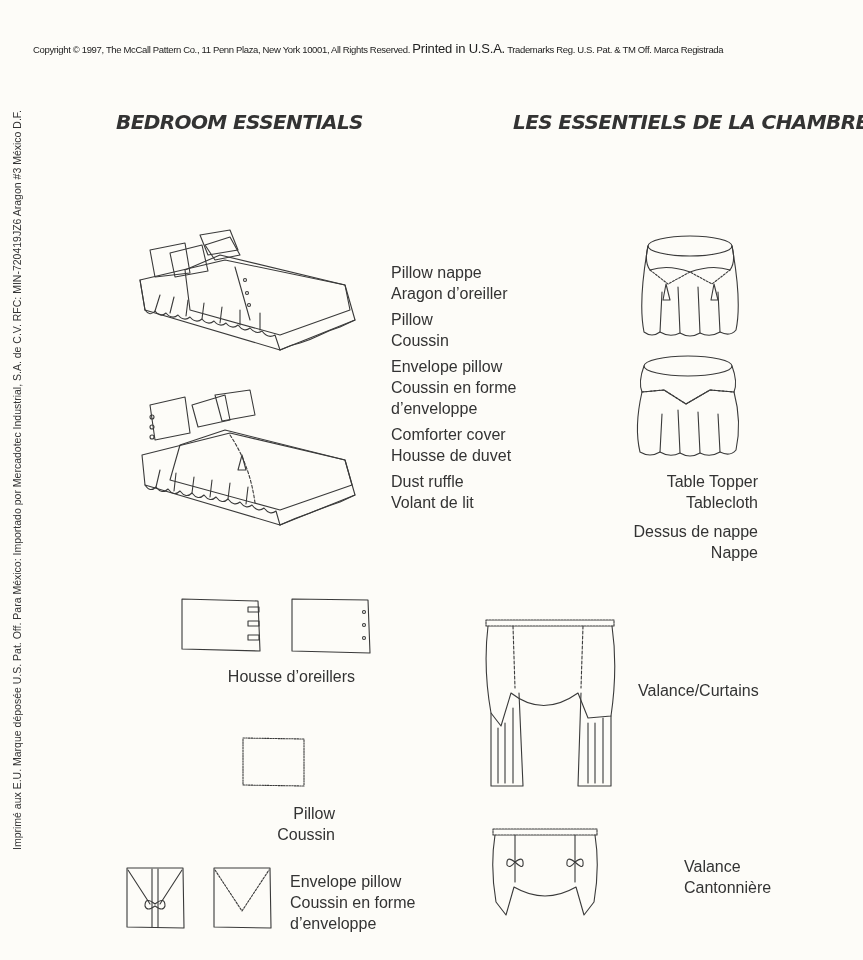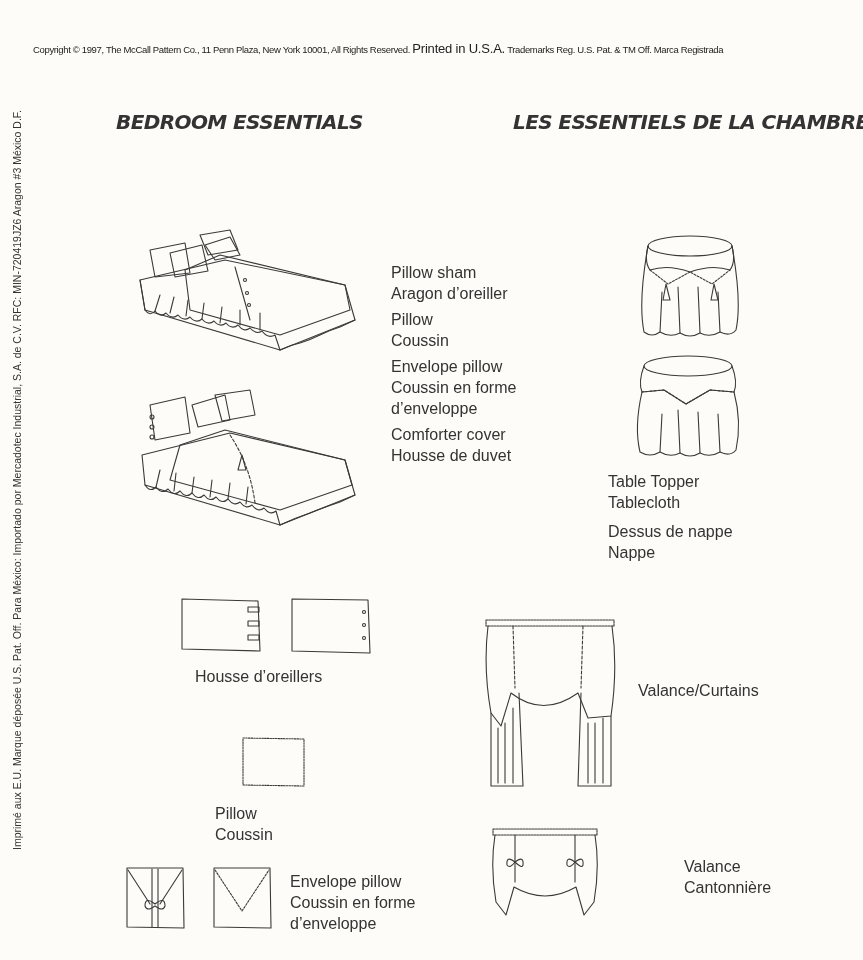--- a/index.html
+++ b/index.html
@@ -20,21 +20,21 @@
     }
     .heading {
       position:absolute; top:110px; font-family:"DejaVu Sans", sans-serif;
       font-weight:bold; font-style:italic; font-size:20px; color:#333;
       letter-spacing:-0.6px; white-space:nowrap;
     }
     .label {
       position:absolute; font-size:16px; line-height:21px; color:#333; white-space:nowrap;
     }
     .label .g { margin-bottom:5px; }
-    .center { text-align:left; }
+    .center { text-align:right; }
     svg { position:absolute; overflow:visible; }
     svg * { fill:none; stroke:#3a3a3a; stroke-width:1.1; stroke-linecap:round; stroke-linejoin:round; }
   </style>
 </head>
 <body>
 
 <div class="copyright">
   <span>Copyright © 1997, The McCall Pattern Co., 11 Penn Plaza, New York 10001, All Rights Reserved.</span>
   <span class="big">Printed in U.S.A.</span>
   <span>Trademarks Reg. U.S. Pat. &amp; TM Off. Marca Registrada</span>
@@ -73,35 +73,39 @@
   <path d="M20 20 L55 12 L60 48 L25 55 Z"></path>
   <circle cx="22" cy="32" r="2"></circle>
     <circle cx="22" cy="42" r="2"></circle>
     <circle cx="22" cy="52" r="2"></circle>
   <path d="M62 20 L95 10 L100 35 L68 42 Z"></path>
   <path d="M85 10 L120 5 L125 30 L92 36 Z"></path>
 </svg>
 
 <div class="label" style="left:391px;top:262px;">
   <div class="g">
-    <div>Pillow sham</div>
+    <div>Pillow nappe</div>
     <div>Aragon d’oreiller</div>
   </div>
   <div class="g">
     <div>Pillow</div>
     <div>Coussin</div>
   </div>
   <div class="g">
     <div>Envelope pillow</div>
     <div>Coussin en forme</div>
     <div>d’enveloppe</div>
   </div>
   <div class="g">
     <div>Comforter cover</div>
     <div>Housse de duvet</div>
+  </div>
+  <div class="g">
+    <div>Dust ruffle</div>
+    <div>Volant de lit</div>
   </div>
 </div>
 
 <svg style="left:638px;top:232px;" width="104" height="110" viewBox="0 0 104 110">
   <ellipse cx="52" cy="14" rx="42" ry="10"></ellipse>
   <path d="M10 14 Q6 30 12 38 Q30 32 52 40 Q74 32 92 38 Q98 30 94 14"></path>
   <path d="M12 38 L30 52 L52 40 L74 52 L92 38" stroke-dasharray="2 1.5"></path>
   <path d="M28 52 L25 68 L32 68 Z"></path>
   <path d="M76 52 L73 68 L80 68 Z"></path>
   <path d="M10 14 Q0 70 6 100 Q14 106 22 100 Q32 106 42 101 Q52 107 62 101 Q72 106 82 100 Q92 105 98 98 Q104 70 94 14"></path>

